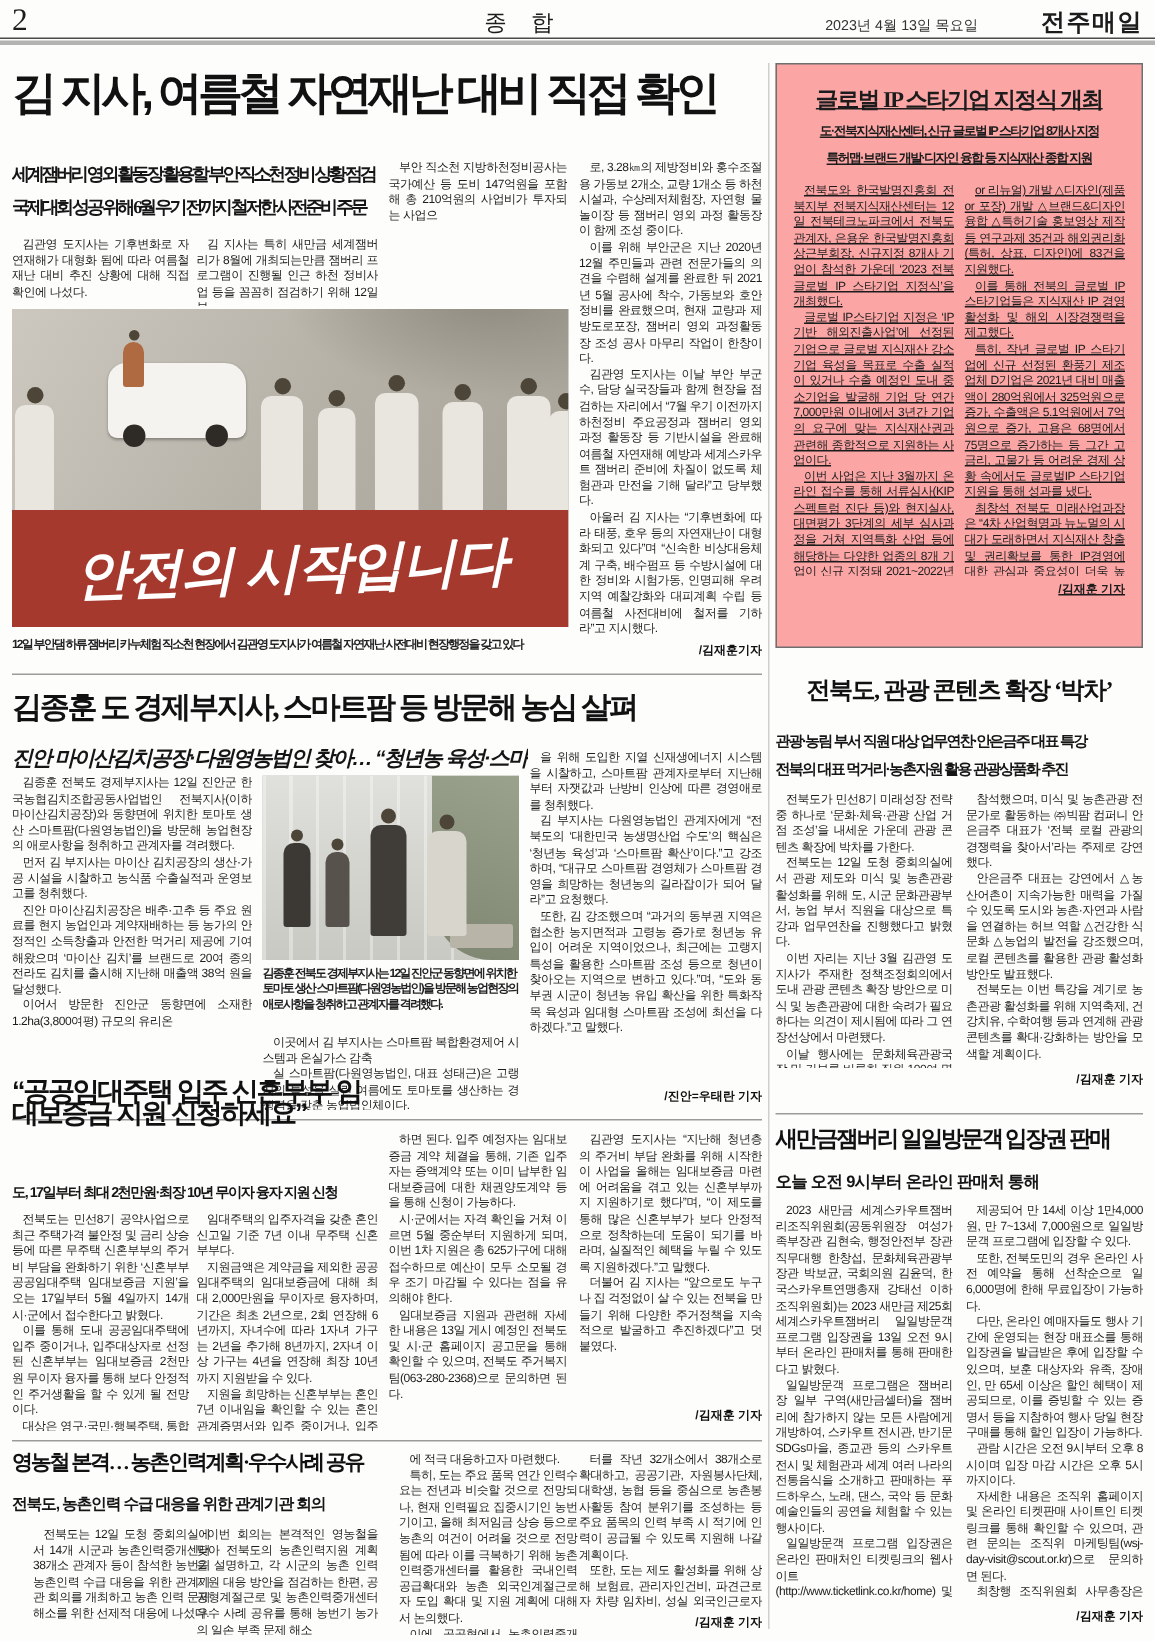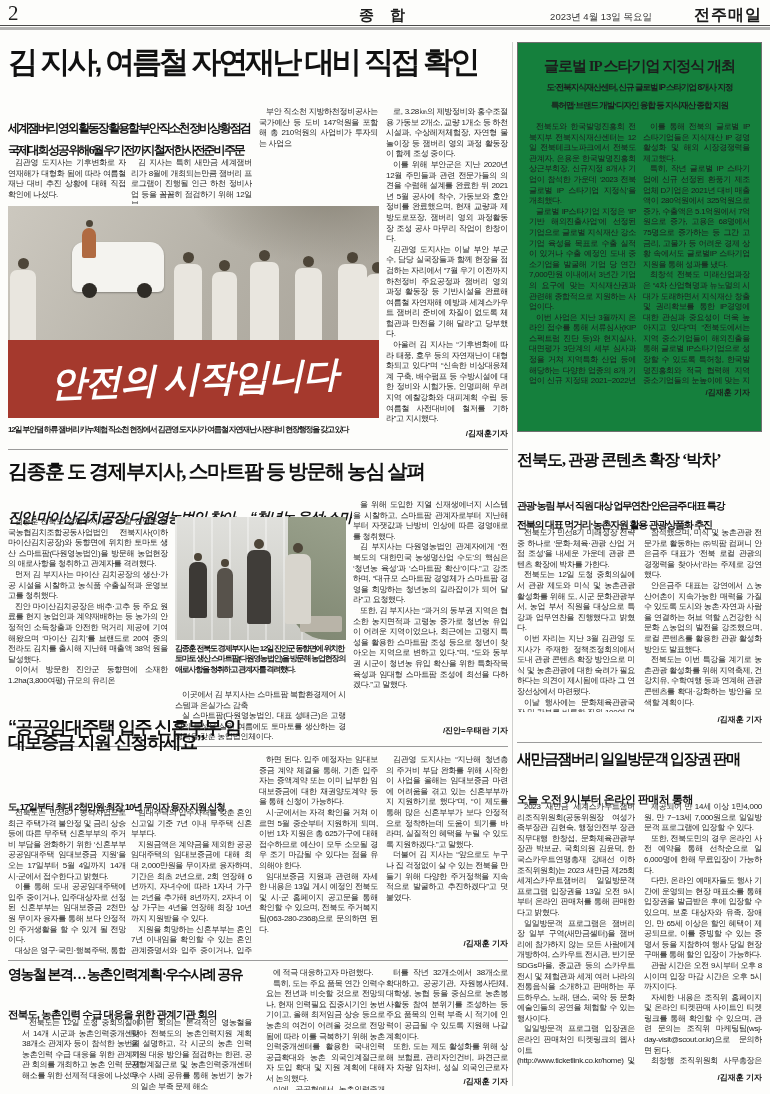--- a/index.html
+++ b/index.html
@@ -3,29 +3,29 @@
 <meta charset="utf-8">
 <style>
   html,body{margin:0;padding:0;background:#e9e9e7;}
   #paper{position:relative;width:770px;height:1094px;background:#fdfdfb;margin:0 auto;overflow:hidden;
          font-family:"Liberation Sans","DejaVu Sans",sans-serif;color:#1c1c1c;}
   .abs{position:absolute;}
   .hrule{position:absolute;height:1px;background:#9b9b9b;}
   .vrule{position:absolute;width:1px;background:#cfcfcd;}
   
   .pagenum{left:8px;top:1px;font:normal 21px "Liberation Serif","DejaVu Serif",serif;}
-  .section{left:0;top:6px;width:770px;text-align:center;font-weight:bold;font-size:15px;letter-spacing:6px;}
+  .section{left:0;top:6px;width:698px;text-align:center;font-weight:normal;font-size:15px;letter-spacing:6px;}
   .dateline{right:118px;top:11px;font-size:9.5px;color:#333;}
   .brand{right:8px;top:5px;font-size:16px;font-weight:bold;letter-spacing:1px;}
   .hdr-thin{left:0;top:25px;width:770px;height:1px;background:#4a4a4a;position:absolute;}
   .hdr-thick{left:0;top:27px;width:770px;height:3px;background:#b3b3b2;position:absolute;}
   
   .hl{position:absolute;font-weight:bold;white-space:nowrap;overflow:hidden;color:#111;}
   .serif{font-family:"Liberation Serif","DejaVu Serif",serif;}
-  .sub{position:absolute;font-weight:bold;white-space:nowrap;overflow:hidden;color:#151515;margin-top:12px;}
+  .sub{position:absolute;font-weight:bold;white-space:nowrap;overflow:hidden;color:#151515;}
   
   .col{position:absolute;overflow:hidden;font-size:8px;line-height:10.6px;letter-spacing:-0.3px;
        text-align:justify;color:#1d1d1d;}
   .col p{margin:0;text-indent:7px;}
   .byline{position:absolute;font-size:8px;font-weight:bold;text-align:right;color:#111;}
   .caption{position:absolute;font-size:8px;font-weight:bold;color:#222;letter-spacing:-1.2px;overflow:hidden;}
   
   .photo{position:absolute;overflow:hidden;background:#c9c6c0;}
   .ph-scene{position:relative;width:100%;overflow:hidden;}
   .patch{position:absolute;}
@@ -33,21 +33,21 @@
   .fhead{display:block;width:11px;height:11px;border-radius:50%;background:#4d4538;}
   .fbody{display:block;width:100%;border-radius:7px 7px 2px 2px;background:#e9e6df;margin-top:1px;}
   .car{position:absolute;background:#f4f3ef;border-radius:12px 14px 6px 6px;box-shadow:0 1px 2px rgba(0,0,0,.3);}
   .wheel{position:absolute;bottom:-6px;width:15px;height:15px;border-radius:50%;background:#2e2b26;}
   .banner{height:78px;background:#a5392d;display:flex;align-items:center;justify-content:center;overflow:hidden;}
   .banner span{color:#fff;font-style:italic;font-weight:bold;font-size:36px;
                font-family:"Liberation Serif","DejaVu Serif",serif;transform:rotate(-2deg);
                letter-spacing:-1px;white-space:nowrap;}
   
   #ipbox{position:absolute;left:517px;top:42px;width:245px;height:390px;border:1px solid #6f6f6f;
-         background:#15803d;box-sizing:border-box;padding:12px 11px 0;}
+         background:#fca5a5;box-sizing:border-box;padding:12px 11px 0;text-decoration:underline;}
   #ipbox .ititle{text-align:center;font-weight:bold;font-size:15px;letter-spacing:-1px;white-space:nowrap;overflow:hidden;
                  font-family:"Liberation Serif","DejaVu Serif",serif;margin-top:2px;}
   #ipbox .isub{text-align:center;font-weight:bold;font-size:8.5px;letter-spacing:-1px;white-space:nowrap;overflow:hidden;margin-top:6px;}
   #ipbox .icols{display:flex;gap:7px;margin-top:10px;}
   #ipbox .icol{width:108px;height:262px;overflow:hidden;font-size:8px;line-height:10.6px;letter-spacing:-0.3px;text-align:justify;}
   #ipbox .icol p{margin:0;text-indent:7px;}
   #ipbox .ibyline{text-align:right;font-size:8px;font-weight:bold;margin-top:3px;}
 </style>
 </head>
 <body>
@@ -134,20 +134,21 @@
     <div class="ititle">글로벌 IP 스타기업 지정식 개최</div>
     <div class="isub">도·전북지식재산센터, 신규 글로벌 IP 스타기업 8개사 지정</div>
     <div class="isub">특허맵·브랜드 개발·디자인 융합 등 지식재산 종합 지원</div>
     <div class="icols">
       <div class="icol">
           <p>전북도와 한국발명진흥회 전북지부 전북지식재산센터는 12일 전북테크노파크에서 전북도 관계자, 은용운 한국발명진흥회 상근부회장, 신규지정 8개사 기업이 참석한 가운데 ‘2023 전북 글로벌 IP 스타기업 지정식’을 개최했다.</p>
           <p>글로벌 IP스타기업 지정은 ‘IP기반 해외진출사업’에 선정된 기업으로 글로벌 지식재산 강소기업 육성을 목표로 수출 실적이 있거나 수출 예정인 도내 중소기업을 발굴해 기업 당 연간 7,000만원 이내에서 3년간 기업의 요구에 맞는 지식재산권과 관련해 종합적으로 지원하는 사업이다.</p>
           <p>이번 사업은 지난 3월까지 온라인 접수를 통해 서류심사(KIP스펙트럼 진단 등)와 현지실사, 대면평가 3단계의 세부 심사과정을 거쳐 지역특화 산업 등에 해당하는 다양한 업종의 8개 기업이 신규 지정돼 2021~2022년에 선정된 2~3년차 20개 기업과 함께 맞춤형 지원을 받게 된다.</p>
         </div>
       <div class="icol">
+          <p>or 리뉴얼) 개발 △디자인(제품 or 포장) 개발 △브랜드&amp;디자인 융합 △특허기술 홍보영상 제작 등 연구과제 35건과 해외권리화(특허, 상표, 디자인)에 83건을 지원했다.</p>
           <p>이를 통해 전북의 글로벌 IP 스타기업들은 지식재산 IP 경영 활성화 및 해외 시장경쟁력을 제고했다.</p>
           <p>특히, 작년 글로벌 IP 스타기업에 신규 선정된 환풍기 제조업체 D기업은 2021년 대비 매출액이 280억원에서 325억원으로 증가, 수출액은 5.1억원에서 7억원으로 증가, 고용은 68명에서 75명으로 증가하는 등 그간 고금리, 고물가 등 어려운 경제 상황 속에서도 글로벌IP 스타기업 지원을 통해 성과를 냈다.</p>
           <p>최창석 전북도 미래산업과장은 “4차 산업혁명과 뉴노멀의 시대가 도래하면서 지식재산 창출 및 권리확보를 통한 IP경영에 대한 관심과 중요성이 더욱 높아지고 있다”며 “전북도에서는 지역 중소기업들이 해외진출을 통해 글로벌 IP스타기업으로 성장할 수 있도록 특허청, 한국발명진흥회와 적극 협력해 지역 중소기업들의 눈높이에 맞는 지식재산 관련 사업 등을 확대해 나가겠다”고 말했다</p>
         </div>
     </div>
     <div class="ibyline">/김재훈 기자</div>
   </div>
 
   <div class="vrule" style="left:512px;top:42px;height:1044px;"></div>
 
@@ -184,25 +185,25 @@
     </div>
   </div>
   <div class="caption" style="left:175px;top:644px;width:171px;height:42px;line-height:10.4px;">김종훈 전북도 경제부지사는 12일 진안군 동향면에 위치한 토마토 생산 스마트팜(다원영농법인)을 방문해 농업현장의 애로사항을 청취하고 관계자를 격려했다.</div>
   <div class="col" style="left:175px;top:690px;width:171px;height:50px;">
       <p>이곳에서 김 부지사는 스마트팜 복합환경제어 시스템과 온실가스 감축</p>
       <p>실 스마트팜(다원영농법인, 대표 성태근)은 고랭지의 특성을 살린 여름에도 토마토를 생산하는 경쟁력을 갖춘 농업법인체이다.</p>
     </div>
   <div class="col" style="left:353px;top:500px;width:155px;height:222px;">
       <p>을 위해 도입한 지열 신재생에너지 시스템을 시찰하고, 스마트팜 관계자로부터 지난해부터 자잿값과 난방비 인상에 따른 경영애로를 청취했다.</p>
       <p>김 부지사는 다원영농법인 관계자에게 “전북도의 ‘대한민국 농생명산업 수도’의 핵심은 ‘청년농 육성’과 ‘스마트팜 확산’이다.”고 강조하며, “대규모 스마트팜 경영체가 스마트팜 경영을 희망하는 청년농의 길라잡이가 되어 달라”고 요청했다.</p>
-      <p>또한, 김 부지사는 “과거의 동부권 지역은 협소한 농지면적과 고령농 증가로 청년농 유입이 어려운 지역이었으나, 최근에는 고랭지 특성을 활용한 스마트팜 조성 등으로 청년이 찾아오는 지역으로 변하고 있다.”며, “도와 동부권 시군이 청년농 유입 확산을 위한 특화작목 육성과 임대형 스마트팜 조성에 최선을 다하겠다.”고 말했다.</p>
+      <p>또한, 김 강조했으며 “과거의 동부권 지역은 협소한 농지면적과 고령농 증가로 청년농 유입이 어려운 지역이었으나, 최근에는 고랭지 특성을 활용한 스마트팜 조성 등으로 청년이 찾아오는 지역으로 변하고 있다.”며, “도와 동부권 시군이 청년농 유입 확산을 위한 특화작목 육성과 임대형 스마트팜 조성에 최선을 다하겠다.”고 말했다.</p>
     </div>
   <div class="byline" style="left:353px;top:725px;width:155px;">/진안=우태란 기자</div>
 
-  <div class="hl serif" style="left:517px;top:450px;width:245px;font-size:16px;letter-spacing:-1px;">전북도, 관광 콘텐츠 확장  ‘박차’</div>
+  <div class="hl serif" style="left:517px;top:450px;width:245px;font-size:16px;letter-spacing:-1px;text-align:center;">전북도, 관광 콘텐츠 확장  ‘박차’</div>
   <div class="sub" style="left:517px;top:506px;width:245px;font-size:10px;letter-spacing:-1.2px;">전북의 대표 먹거리·농촌자원 활용 관광상품화 추진</div>
   <div class="sub" style="left:517px;top:487px;width:245px;font-size:10px;letter-spacing:-1.2px;">관광·농림 부서 직원 대상 업무연찬·안은금주 대표 특강</div>
   <div class="col" style="left:517px;top:528px;width:118px;height:184px;">
       <p>전북도가 민선8기 미래성장 전략 중 하나로 ‘문화·체육·관광 산업 거점 조성’을 내세운 가운데 관광 콘텐츠 확장에 박차를 가한다.</p>
       <p>전북도는 12일 도청 중회의실에서 관광 제도와 미식 및 농촌관광 활성화를 위해 도, 시군 문화관광부서, 농업 부서 직원을 대상으로 특강과 업무연찬을 진행했다고 밝혔다.</p>
       <p>이번 자리는 지난 3월 김관영 도지사가 주재한 정책조정회의에서 도내 관광 콘텐츠 확장 방안으로 미식 및 농촌관광에 대한 숙려가 필요하다는 의견이 제시됨에 따라 그 연장선상에서 마련됐다.</p>
       <p>이날 행사에는 문화체육관광국장 및 간부를 비롯한 직원 100여 명이</p>
     </div>
   <div class="col" style="left:644px;top:528px;width:118px;height:184px;">
       <p>참석했으며, 미식 및 농촌관광 전문가로 활동하는 ㈜빅팜 컴퍼니 안은금주 대표가 ‘전북 로컬 관광의 경쟁력을 찾아서’라는 주제로 강연했다.</p>

